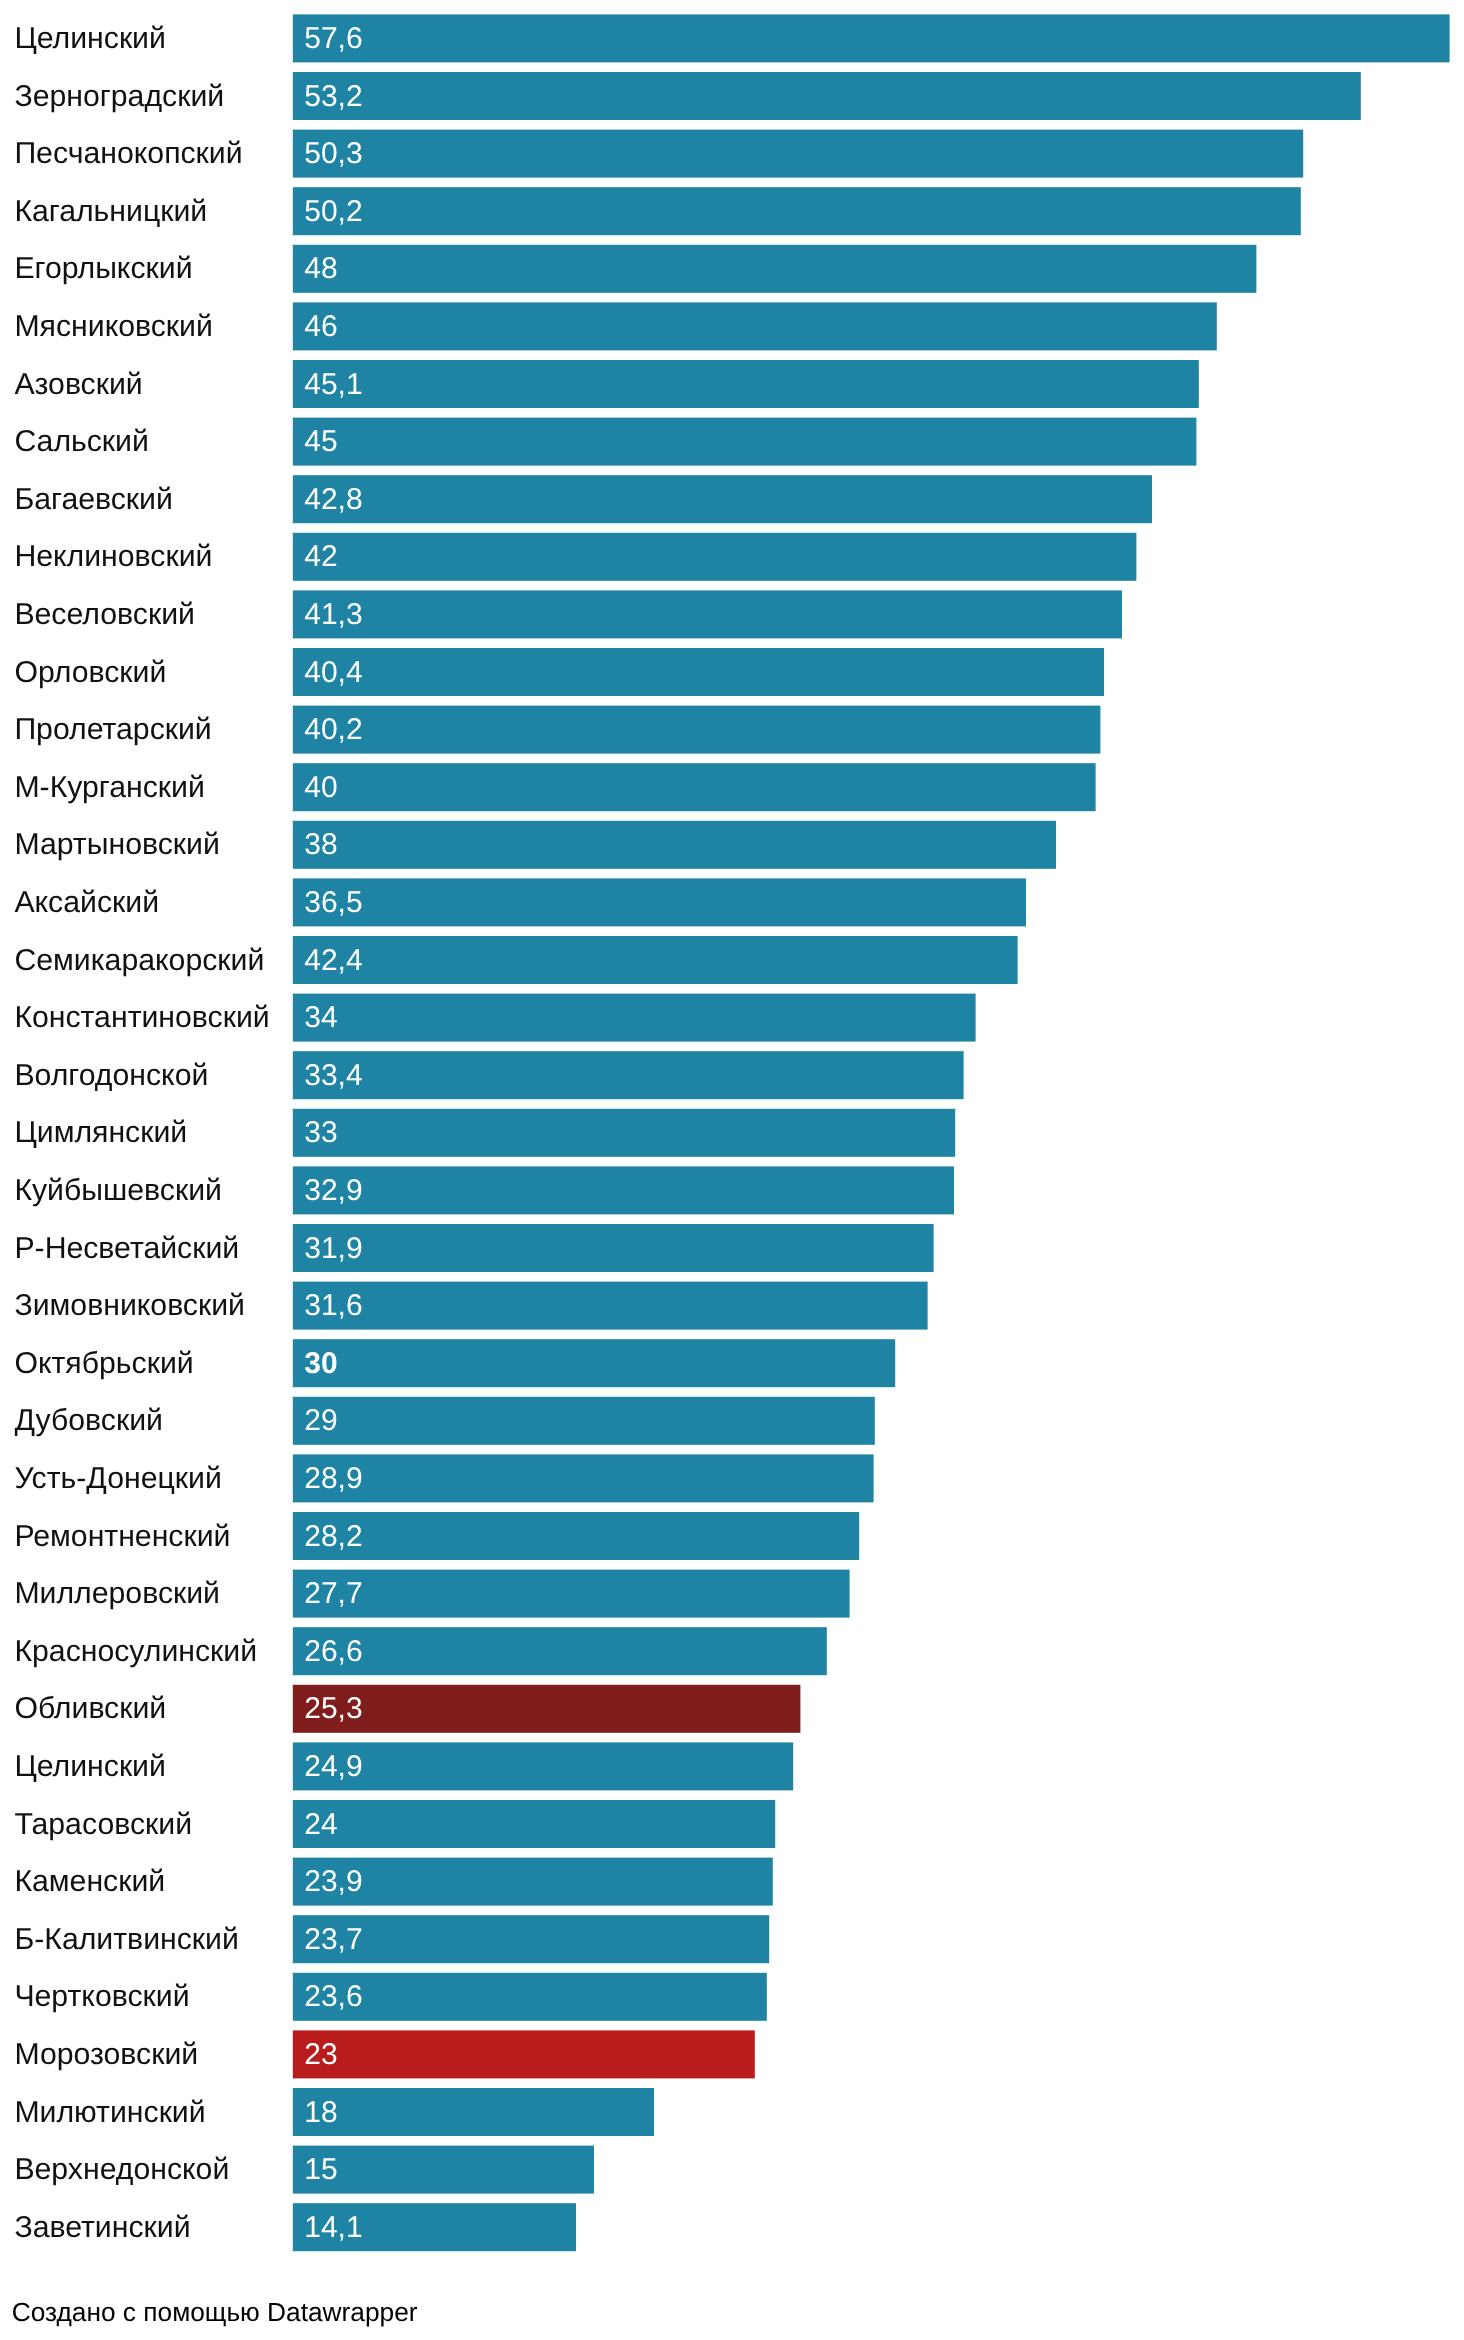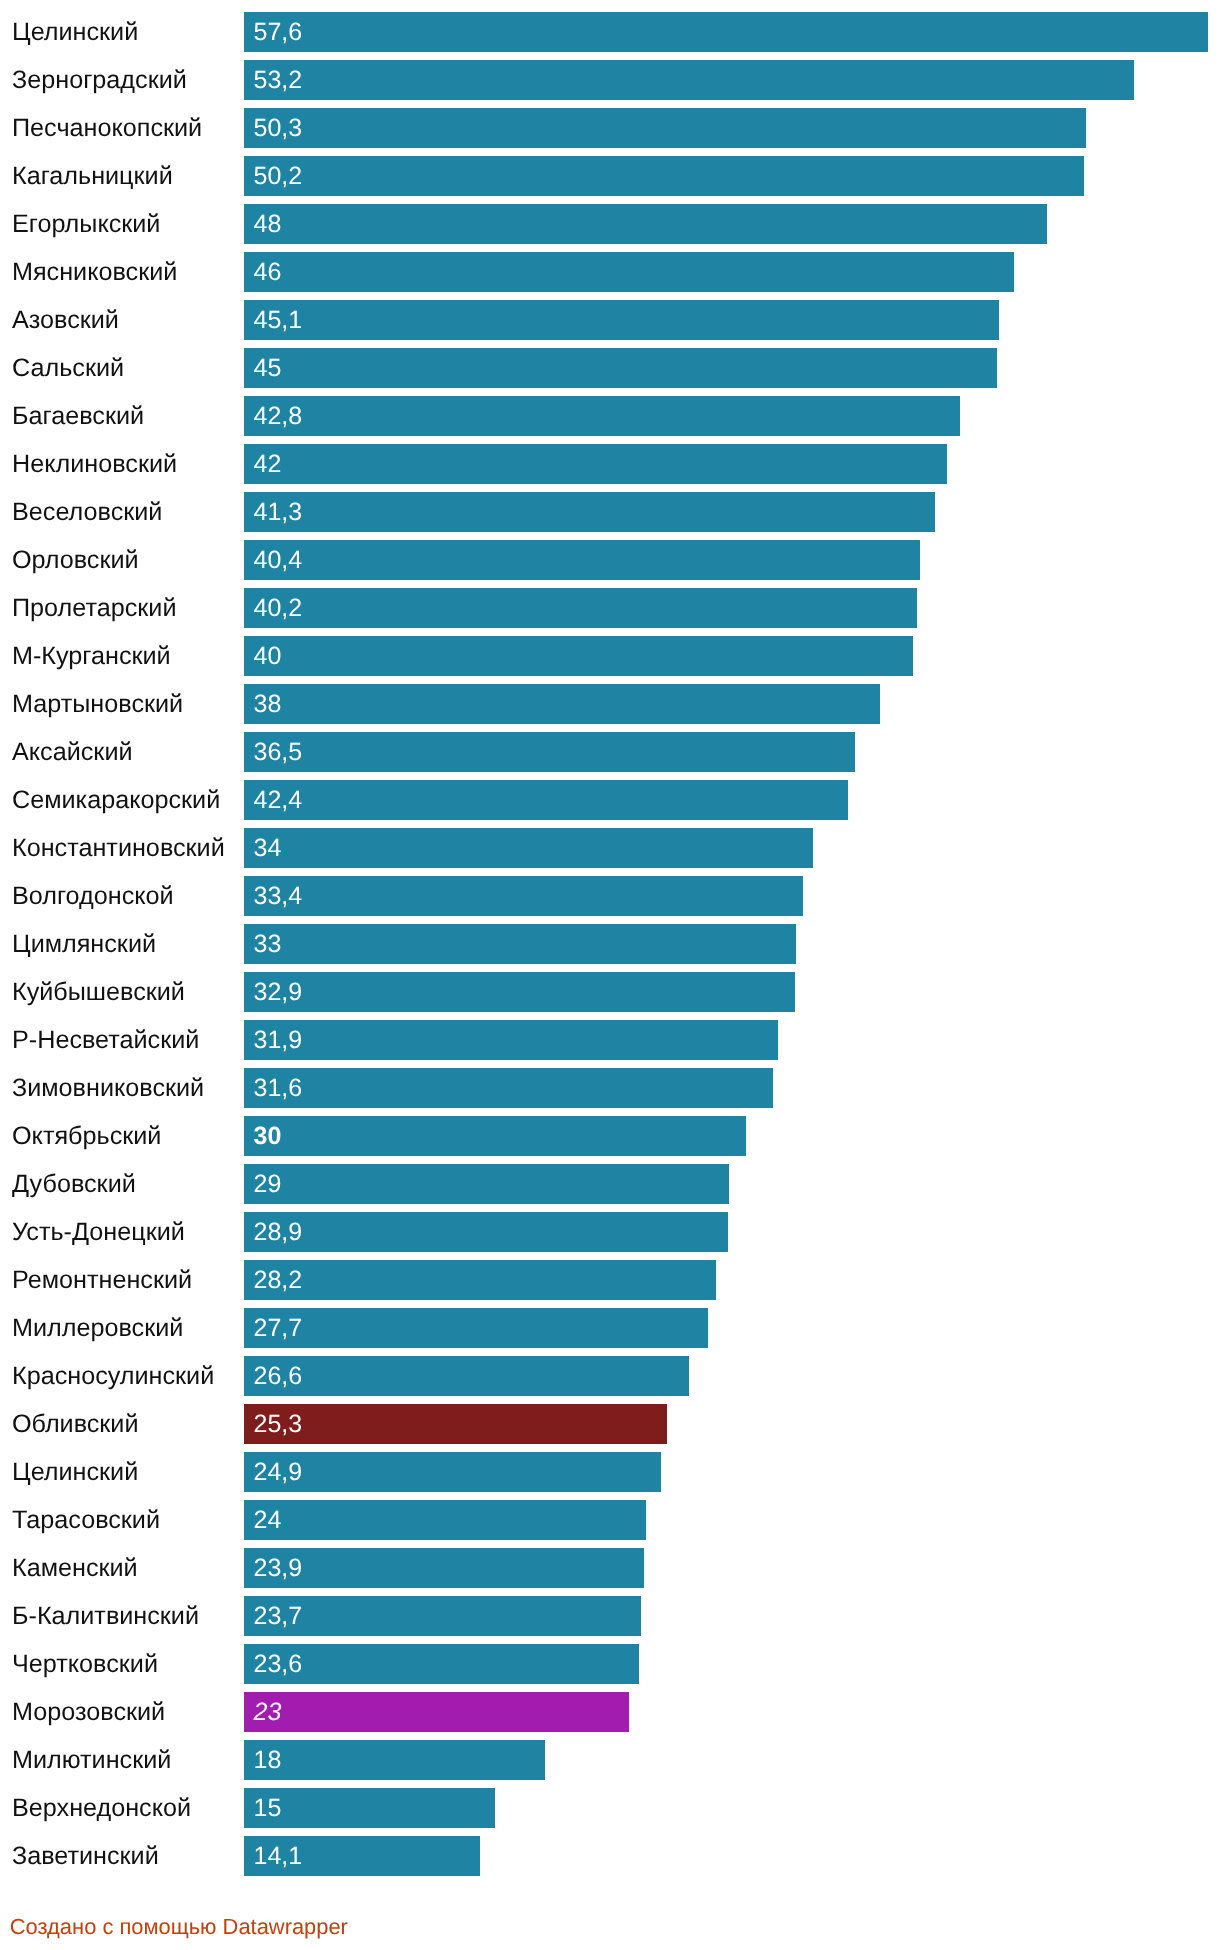--- a/index.html
+++ b/index.html
@@ -23,21 +23,21 @@
     position:absolute;left:0;top:0;height:40px;width:0;
     background:#1f84a3;
   }
   .bar-value{
     position:absolute;left:9.5px;top:0;height:40px;line-height:40px;
     font-size:25px;color:#ffffff;white-space:nowrap;
     transform:translateZ(0);
   }
   #footer{
     position:absolute;left:9.8px;top:1916px;
-    font-size:21.9px;color:#c2410c;white-space:nowrap;line-height:1;
+    font-size:21.9px;color:#000000;white-space:nowrap;line-height:1;
     transform:translateZ(0);
   }
 </style>
 </head>
 <body>
 
 <div id="chart">
   <div class="row">
     <div class="cat-label">Целинский</div>
     <div class="bar-track">
@@ -314,21 +314,21 @@
     <div class="cat-label">Чертковский</div>
     <div class="bar-track">
       <div class="bar" style="width: 40.9722%; background: rgb(31, 132, 163);">
         <div class="bar-value">23,6</div>
       </div>
     </div>
   </div>
   <div class="row">
     <div class="cat-label">Морозовский</div>
     <div class="bar-track">
-      <div class="bar" style="width: 39.9306%; background: #a21caf; font-style: italic;">
+      <div class="bar" style="width: 39.9306%; background: #b91c1c;">
         <div class="bar-value">23</div>
       </div>
     </div>
   </div>
   <div class="row">
     <div class="cat-label">Милютинский</div>
     <div class="bar-track">
       <div class="bar" style="width: 31.25%; background: rgb(31, 132, 163);">
         <div class="bar-value">18</div>
       </div>

